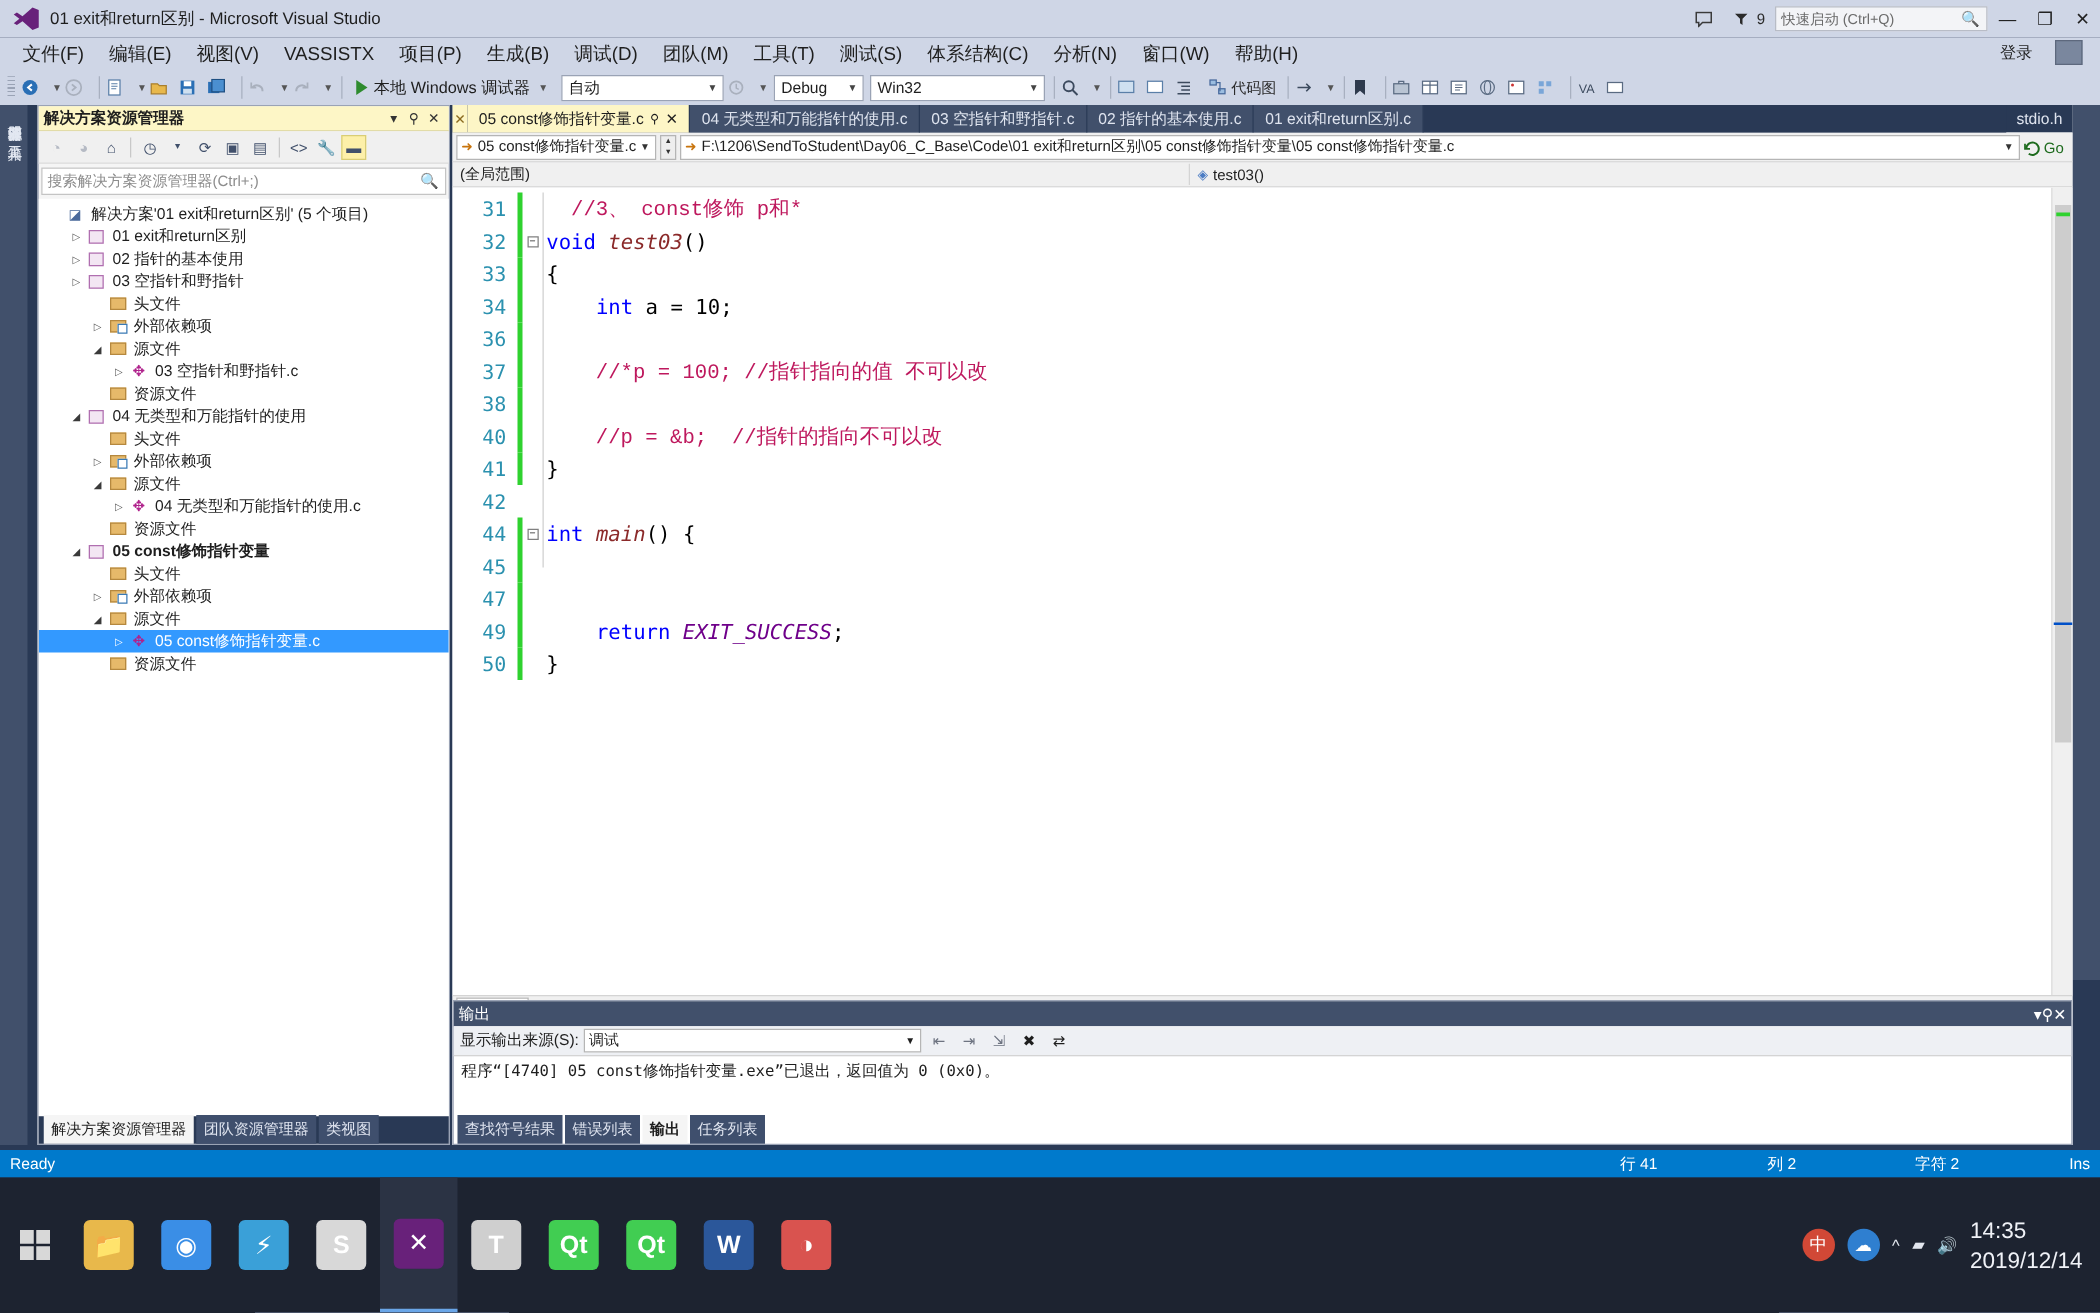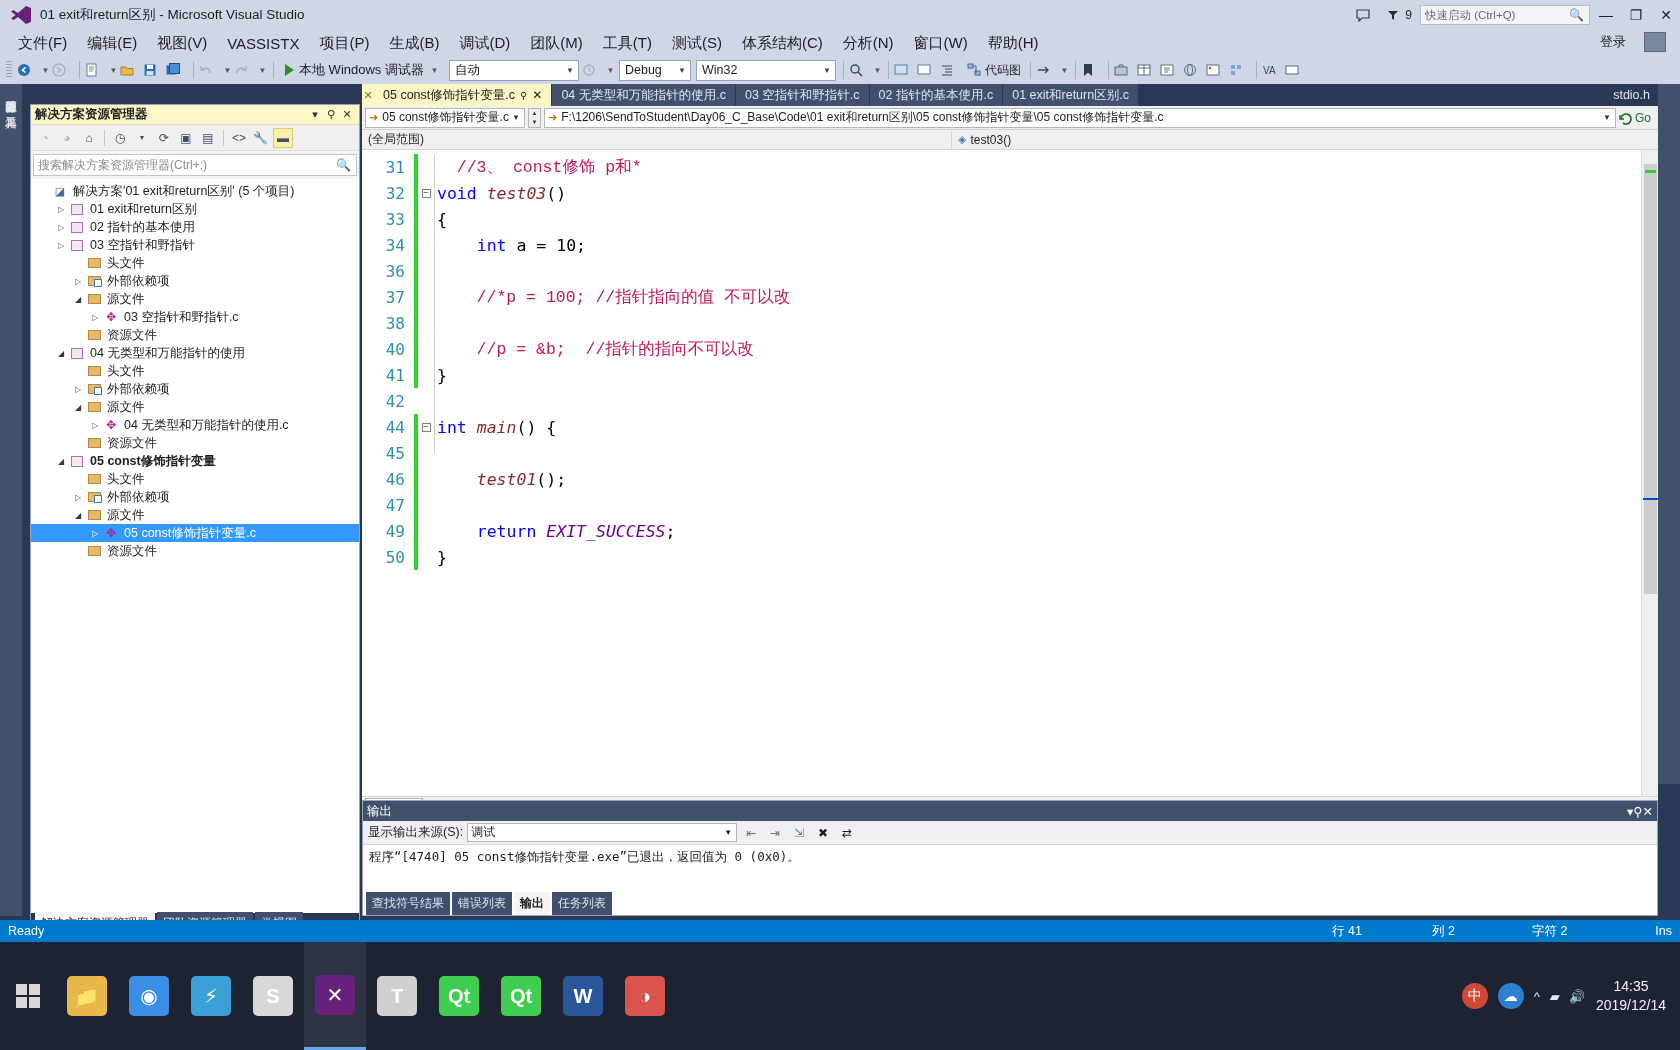--- a/index.html
+++ b/index.html
@@ -91,21 +91,21 @@
   }
   .vtabs-right {
     position: absolute; right: 0; top: 84px; width: 22px; height: 700px;
     background: #41506b;
   }
 
   
   .panel-se {
     position: absolute; left: 30px; top: 84px; width: 330px; height: 832px;
     background: #f5f5f5; border: 1px solid #9aa3b5;
-    display: flex; flex-direction: column; margin-top: 20px;
+    display: flex; flex-direction: column;
   }
   .se-title {
     height: 20px; background: #fdf6c6; display: flex; align-items: center;
     padding: 0 4px; font-size: 12.5px; font-weight: bold; color: #1e1e1e;
     border-bottom: 1px solid #e2dca8;
   }
   .se-title .tt { flex: 1; }
   .se-title .ticon { width: 16px; text-align: center; font-size: 11px; color: #333; }
   .se-toolbar {
     height: 26px; background: #f0f0f0; display: flex; align-items: center; gap: 2px;
@@ -263,41 +263,41 @@
   .out-tab { font-size: 12px; padding: 3px 6px; color: #dfe4ef; background: #3f4f6d; }
   .out-tab.active { background: #f5f5f5; color: #1e1e1e; font-weight: bold; }
 
   
   .statusbar {
     position: absolute; left: 0; top: 920px; width: 1680px; height: 22px;
     background: #007acc; color: #fff; display: flex; align-items: center;
     font-size: 12.5px; padding: 0 8px;
   }
   .sb-left { flex: 1; }
-  .sb-cell { width: 100px; text-align: left; }
+  .sb-cell { width: 100px; text-align: left; margin-left: 18px; }
   .sb-ins { width: 40px; text-align: right; }
 
   
   .taskbar {
     position: absolute; left: 0; top: 942px; width: 1680px; height: 108px;
     background: #1d2330;
     display: flex; align-items: center;
   }
   .tb-start { width: 56px; height: 108px; display: flex; align-items: center; justify-content: center; }
   .win-logo { display: grid; grid-template-columns: 11px 11px; grid-template-rows: 11px 11px;
      gap: 2.5px; }
   .win-logo i { background: #d8d8d8; display: block; }
   .tb-app { width: 62px; height: 108px; display: flex; align-items: center; justify-content: center; }
   .tb-app .sq { width: 40px; height: 40px; border-radius: 5px; display: flex;
      align-items: center; justify-content: center; font-size: 20px; color: #fff; font-weight: bold; }
   .tb-app.active { border-bottom: 3px solid #6aa6e8; background: #2b3344; }
   .tray { margin-left: auto; display: flex; align-items: center; gap: 10px; padding-right: 14px; color: #e2e6ee; }
   .tray-ic { width: 26px; height: 26px; border-radius: 50%; display: flex;
     align-items: center; justify-content: center; font-size: 14px; color: #fff; }
-  .clock { font-size: 14px; line-height: 1.35; text-align: center; color: #f0f2f7; }
+  .clock { font-size: 18px; line-height: 1.35; color: #f0f2f7; }
 </style>
 </head>
 <body>
 
 <div id="app">
 
   <div class="titlebar">
     <div class="vs-logo">
       <svg width="22" height="20" viewBox="0 0 22 20">
         <path d="M16 1 L21 3 L21 17 L16 19 L8 12 L3.5 15 L1 13.5 L5.5 10 L1 6.5 L3.5 5 L8 8 Z" fill="#68217a"></path>
@@ -843,26 +843,20 @@
             </span>
             <span class="ctext"><span class="c-kw">int </span><span class="c-fn">main</span><span class="">() {</span></span>
           </div>
           <div class="cline">
             <span class="lnum">45</span>
             <span class="chbar"></span>
             <span class="fold"></span>
             <span class="ctext"><span class=""></span></span>
           </div>
           <div class="cline">
-            <span class="lnum">46</span>
-            <span class="chbar"></span>
-            <span class="fold"></span>
-            <span class="ctext"><span class="">    </span><span class="c-fn">test01</span><span class="">();</span></span>
-          </div>
-          <div class="cline">
             <span class="lnum">47</span>
             <span class="chbar"></span>
             <span class="fold"></span>
             <span class="ctext"><span class=""></span></span>
           </div>
           <div class="cline">
             <span class="lnum">49</span>
             <span class="chbar"></span>
             <span class="fold"></span>
             <span class="ctext"><span class="">    </span><span class="c-kw">return</span><span class=""> </span><span class="c-mac">EXIT_SUCCESS</span><span class="">;</span></span>

